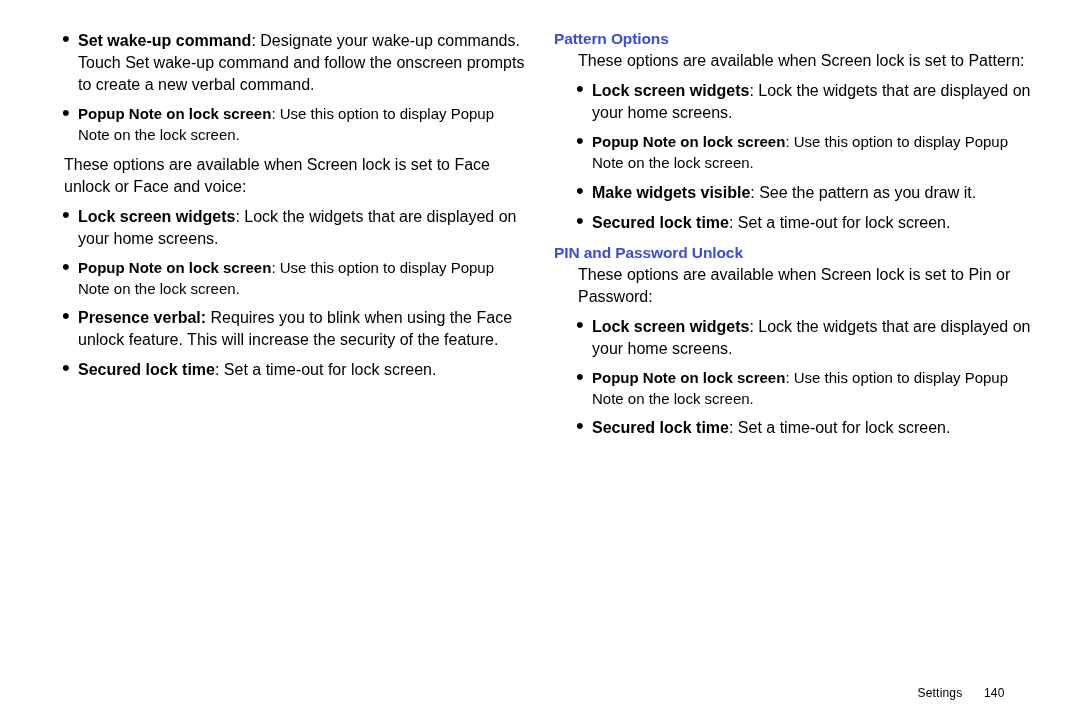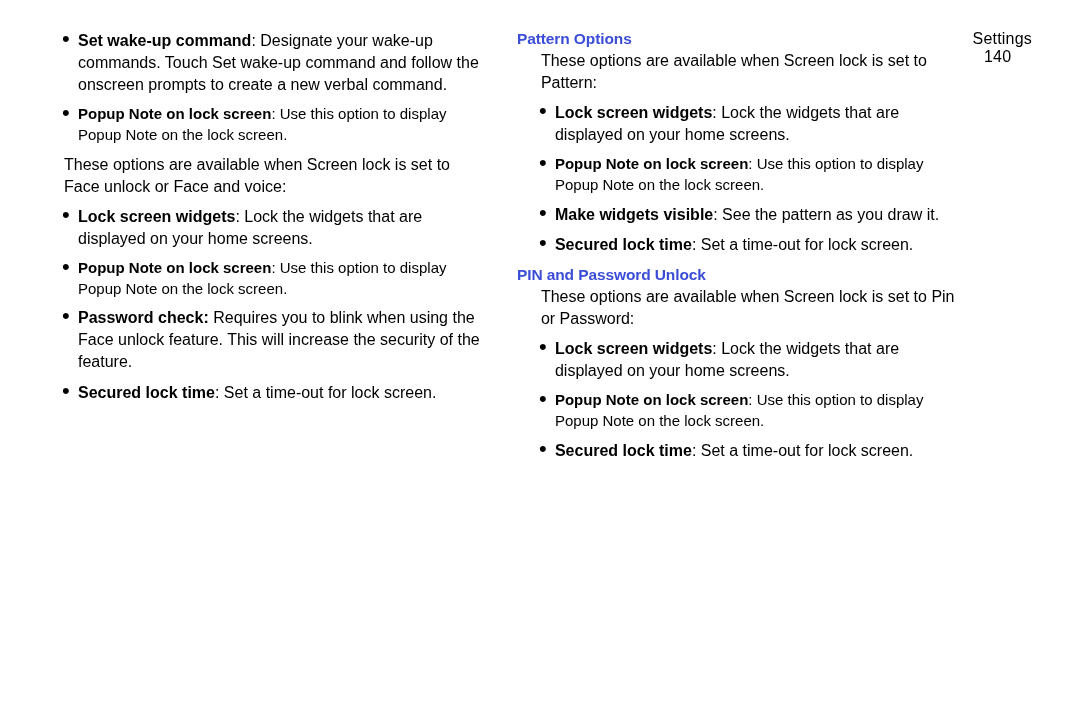--- a/index.html
+++ b/index.html
@@ -12,20 +12,21 @@
     color: #000;
     font-size: 16px;
     -webkit-font-smoothing: antialiased;
   }
   .page {
     box-sizing: border-box;
     width: 1080px;
     height: 720px;
     padding: 30px 40px 20px 40px;
     display: flex;
+    flex-direction: column;
     justify-content: space-between;
   }
   .cols {
     display: flex;
     flex-direction: row;
     gap: 28px;
   }
   .col {
     flex: 1 1 0;
   }
@@ -59,21 +60,21 @@
     margin: 10px 0 2px 0;
     font-family: Arial, Helvetica, sans-serif;
   }
   .intro {
     margin: 2px 0 8px 24px;
     line-height: 1.38;
   }
   .bold { font-weight: 700; }
   .footer {
     text-align: right;
-    font-size: 16px;
+    font-size: 12px;
     padding-right: 8px;
     letter-spacing: 0.2px;
   }
   .footer .num { display:inline-block; min-width: 48px; text-align: left; margin-left: 18px;}
 </style>
 </head>
 <body>
 
 <div class="page">
   <div class="cols">
@@ -98,21 +99,21 @@
           <span class="bold">Lock screen widgets</span><span>: Lock the widgets that are displayed on your home screens.</span>
         </li>
       </ul>
       <ul class="bul small">
         <li>
           <span class="bold">Popup Note on lock screen</span><span>: Use this option to display Popup Note on the lock screen.</span>
         </li>
       </ul>
       <ul class="bul">
         <li>
-          <span class="bold">Password check:</span><span> Requires you to blink when using the Face unlock feature. This will increase the security of the feature.</span>
+          <span class="bold">Presence verbal:</span><span> Requires you to blink when using the Face unlock feature. This will increase the security of the feature.</span>
         </li>
         <li>
           <span class="bold">Secured lock time</span><span>: Set a time-out for lock screen.</span>
         </li>
       </ul>
 
     </div>
 
     <div class="col">
 

